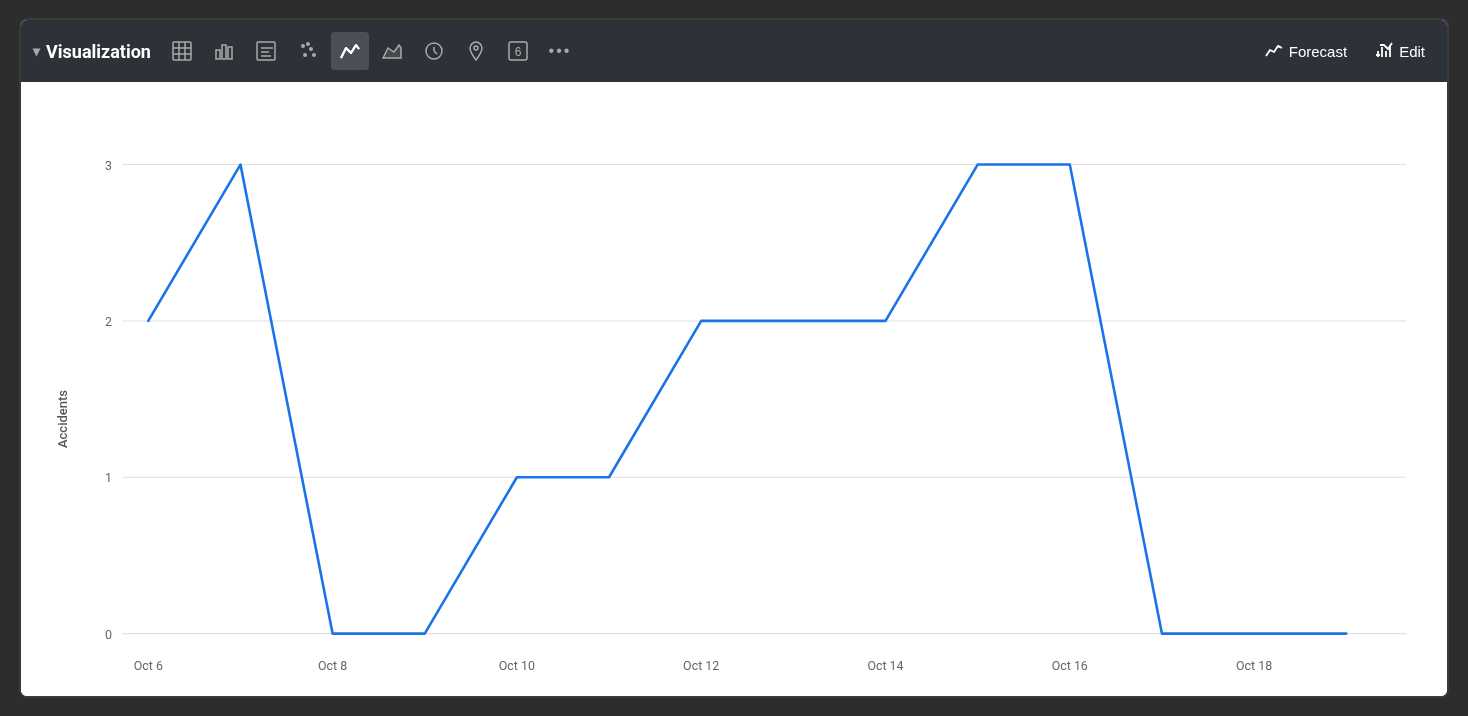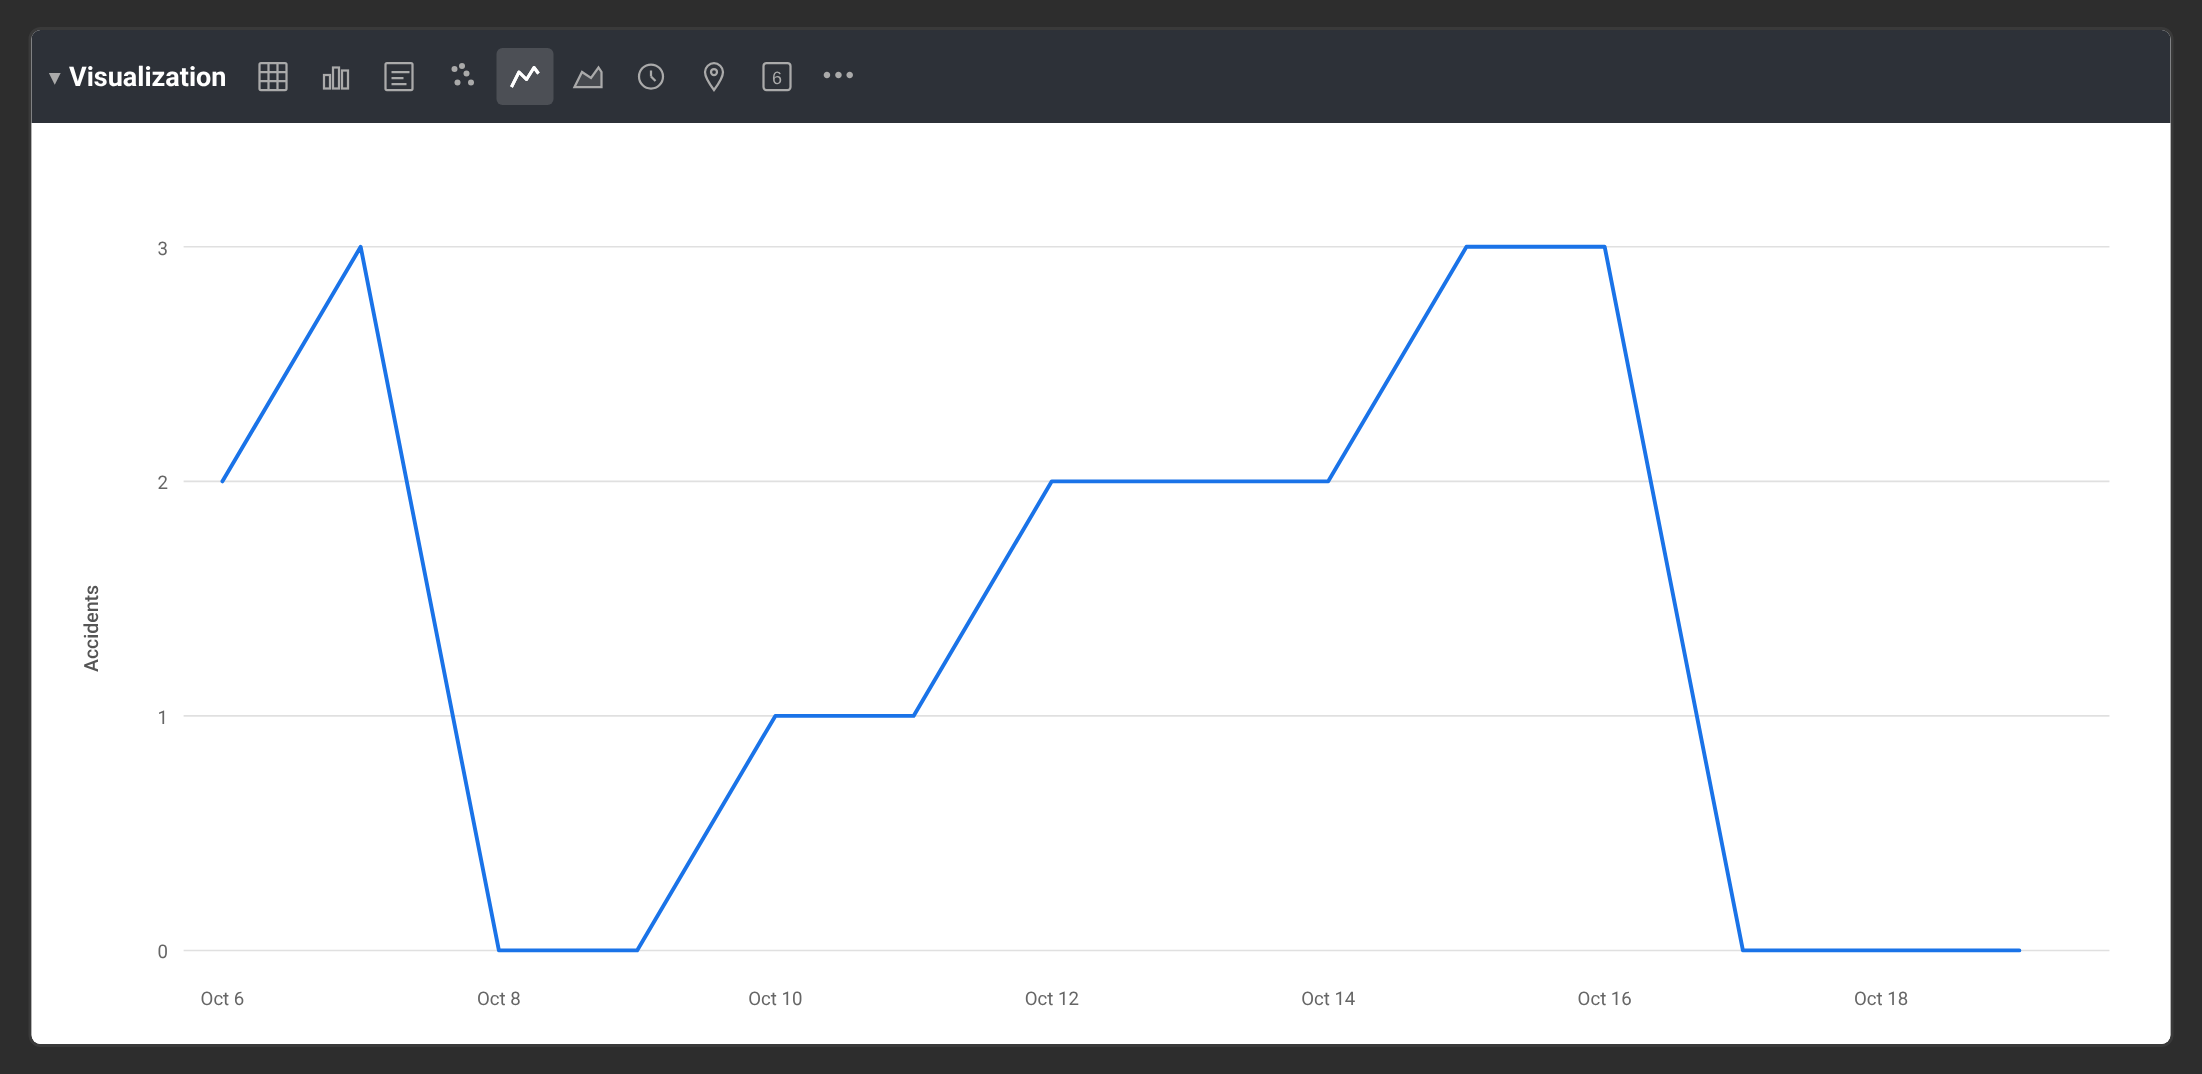--- a/index.html
+++ b/index.html
@@ -212,20 +212,41 @@
           <rect x="2" y="2" width="18" height="18" rx="2" stroke="#aaa" stroke-width="1.5"></rect>
           <text x="11" y="16" text-anchor="middle" fill="#aaa" font-size="12" font-family="sans-serif">6</text>
         </svg>
       </button>
 
       <button class="toolbar-icon-btn" title="More">
         <span style="color:#aaa;font-size:16px;letter-spacing:2px;">•••</span>
       </button>
     </div>
 
+    <div class="toolbar-right">
+      <button class="toolbar-text-btn">
+        <svg width="18" height="18" viewBox="0 0 18 18" fill="none">
+          <polyline points="1,14 5,8 9,10 13,4 17,6" stroke="#fff" stroke-width="1.8" fill="none" stroke-linejoin="round"></polyline>
+          <polyline points="13,4 17,6" stroke="#fff" stroke-width="1.8" stroke-dasharray="3,2"></polyline>
+        </svg>
+        <span>Forecast</span>
+      </button>
+
+      <button class="toolbar-text-btn">
+        <svg width="18" height="18" viewBox="0 0 18 18" fill="none">
+          <line x1="3" y1="15" x2="3" y2="9" stroke="#fff" stroke-width="1.8"></line>
+          <line x1="7" y1="15" x2="7" y2="5" stroke="#fff" stroke-width="1.8"></line>
+          <line x1="11" y1="15" x2="11" y2="9" stroke="#fff" stroke-width="1.8"></line>
+          <line x1="15" y1="15" x2="15" y2="3" stroke="#fff" stroke-width="1.8"></line>
+          <polyline points="1,13 5,13" stroke="#fff" stroke-width="1.8"></polyline>
+          <polyline points="5,3 9,3 13,7 17,1" stroke="#fff" stroke-width="1.8" fill="none"></polyline>
+        </svg>
+        <span>Edit</span>
+      </button>
+    </div>
   </div>
 
   <div class="chart-area">
     <div class="y-axis-label">Accidents</div>
 
     <div class="chart-inner">
       <svg class="chart-svg" viewBox="0 0 1300 570" preserveAspectRatio="none">
 
         <line x1="40" y1="60" x2="1280" y2="60" class="grid-line"></line>
 

